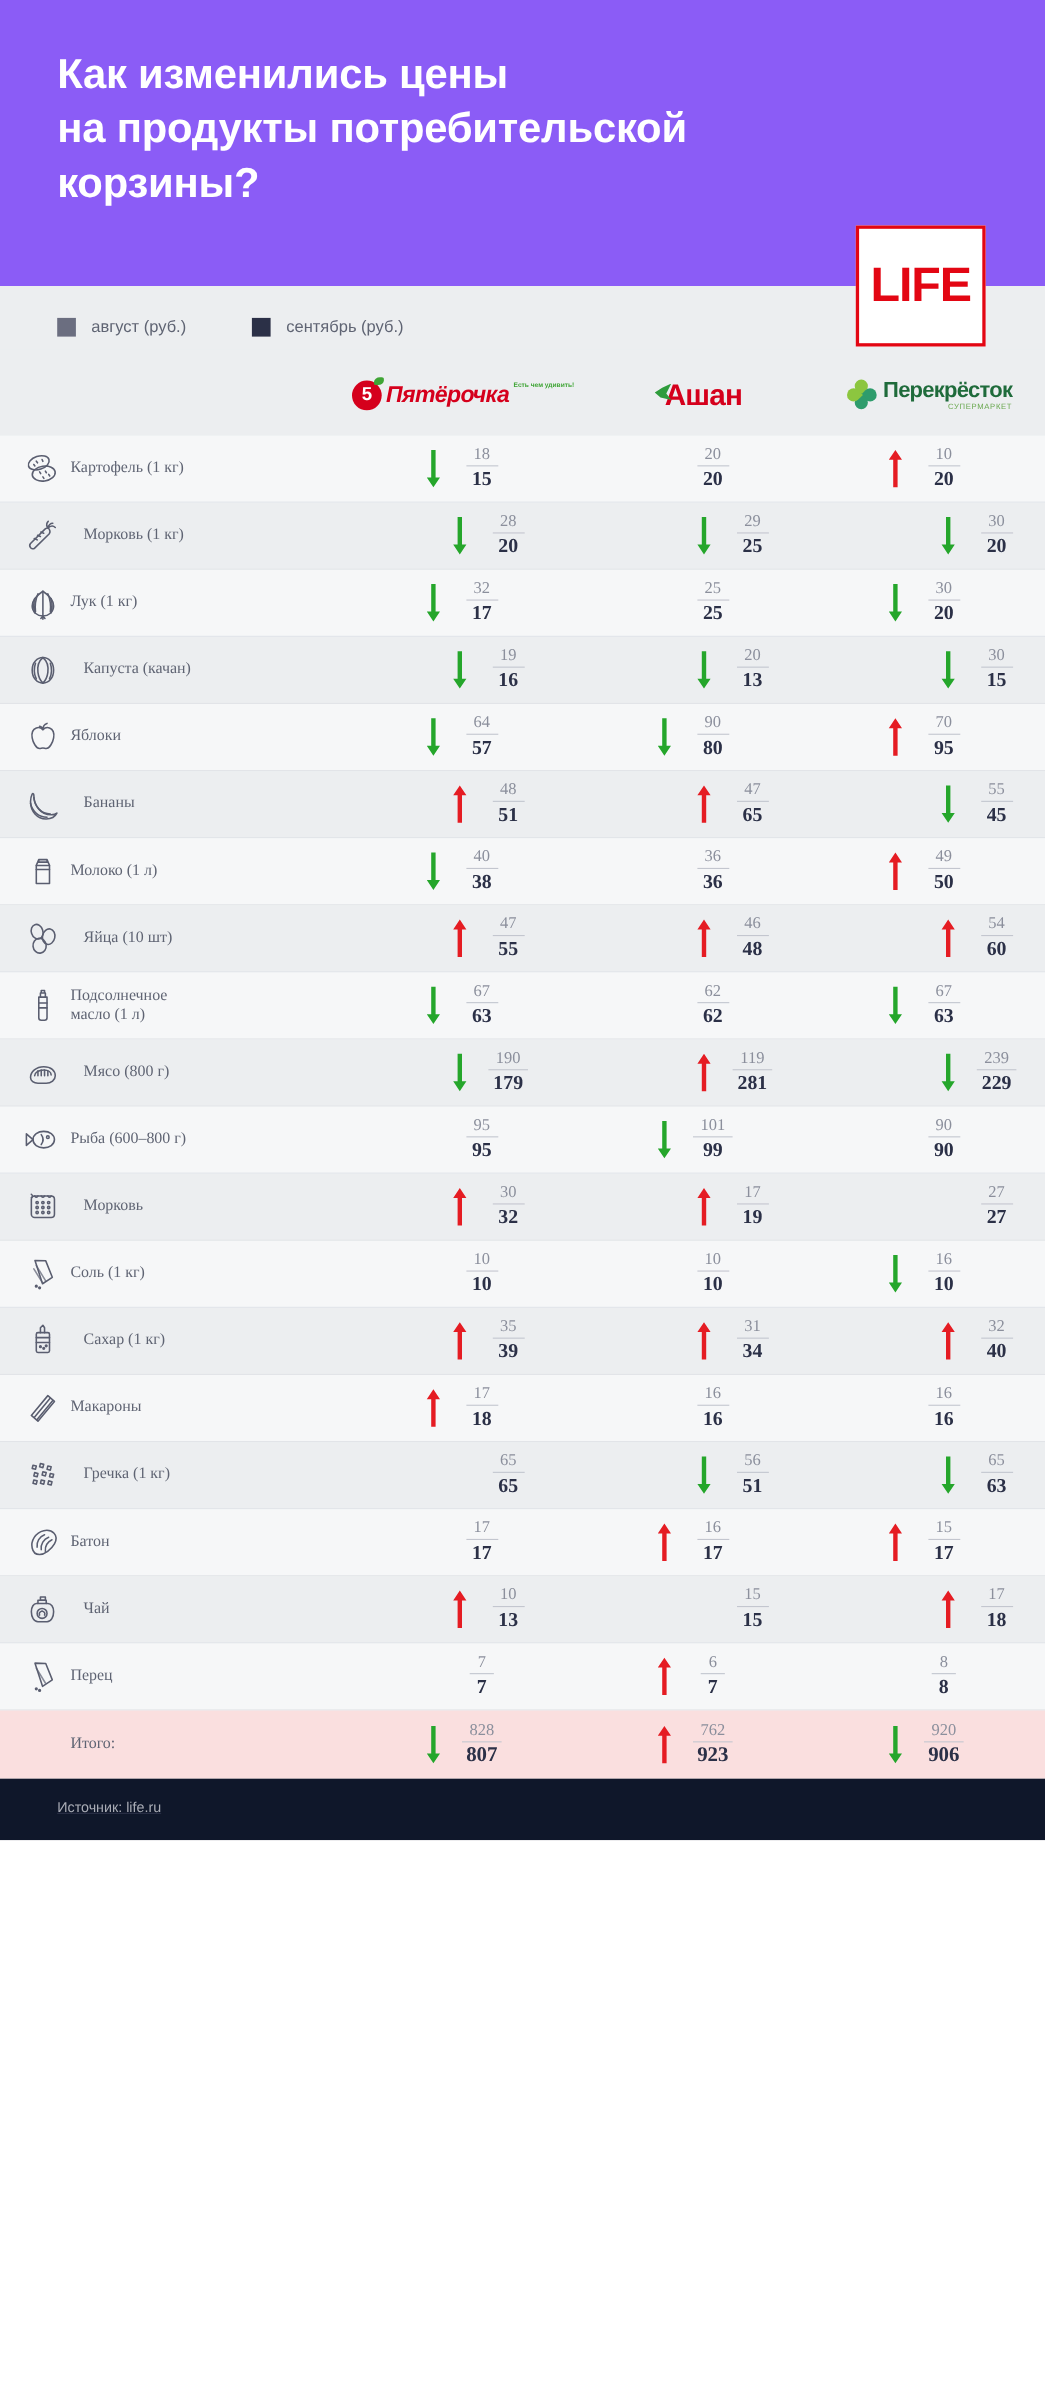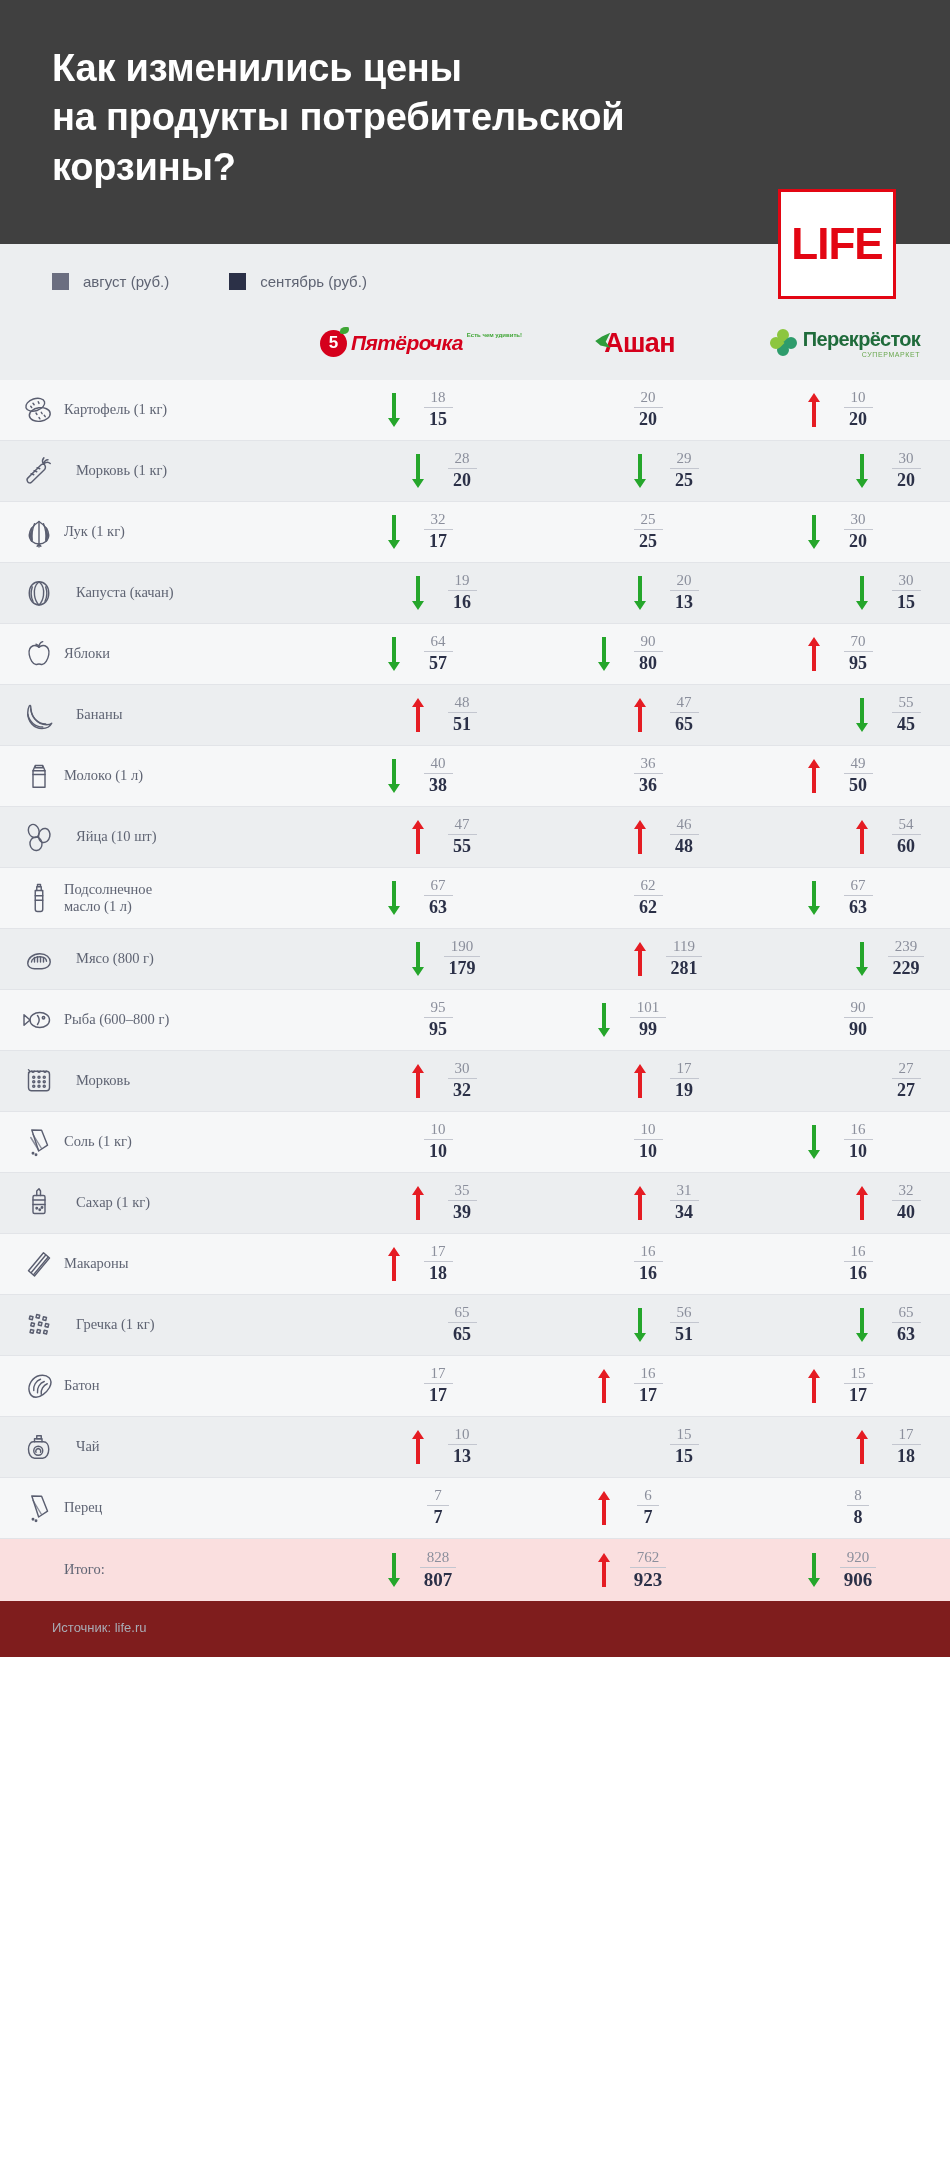--- a/index.html
+++ b/index.html
@@ -8,22 +8,22 @@
   body {
     width: 950px;
     font-family: "Liberation Sans", "DejaVu Sans", sans-serif;
     color: #2b3047;
     -webkit-font-smoothing: antialiased;
   }
   .infographic { width: 950px; position: relative; background: #eceef0; }
 
   
   .header {
-    background: #404040;
-    padding: 44px 52px 52px 52px;
+    background: #8b5cf6;
+    padding: 44px 52px 68px 52px;
     position: relative;
     min-height: 238px;
   }
   .header h1 {
     color: #ffffff;
     font-size: 38px;
     line-height: 1.30;
     font-weight: bold;
     letter-spacing: -0.2px;
     max-width: 700px;
@@ -171,23 +171,24 @@
   }
   .frac .sept {
     font-size: 18px; color: #2b3047; font-weight: bold; line-height: 1.15;
     padding-top: 1px;
   }
   .row.total .frac .aug { font-size: 15px; }
   .row.total .frac .sept { font-size: 19px; }
 
   
   .footer {
-    background: #7f1d1d;
+    background: #0f172a;
     padding: 17px 84px 20px 52px;
     height: 56px;
+    text-decoration: underline;
   }
   .footer .src { font-size: 13px; color: #a9acb5; }
 </style>
 </head>
 <body>
 
 <div class="infographic">
 
   <div class="header">
     <h1>

